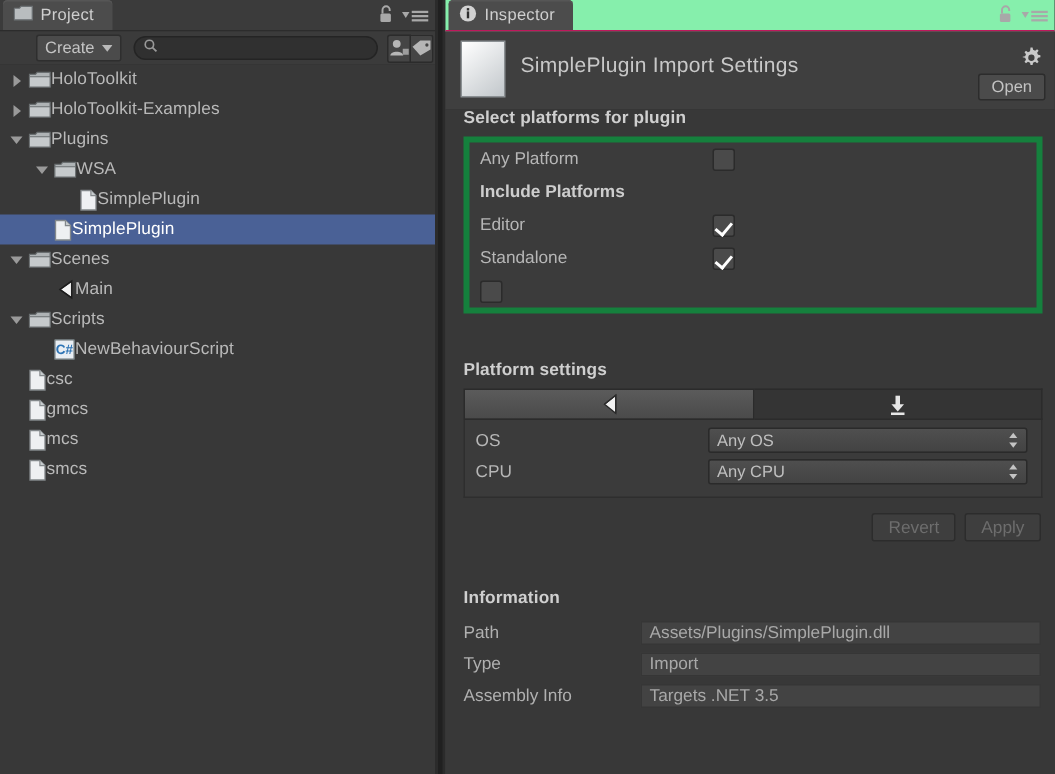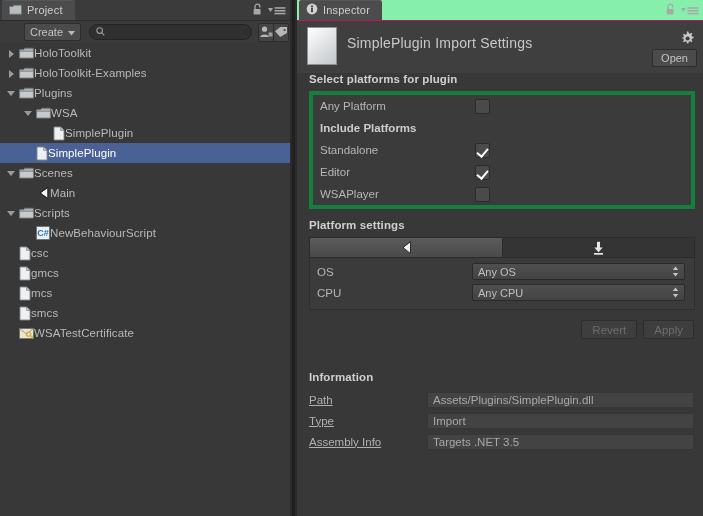--- a/index.html
+++ b/index.html
@@ -90,21 +90,21 @@
      border:1px solid #2a2a2a;border-radius:2px;display:flex;align-items:center;
      padding:0 5px;color:#bfbfbf;font-size:11px;position:relative;}
   .dropdown .updown{position:absolute;right:5px;top:2px;width:7px;height:11px;}
 
   .btn-row{display:flex;justify-content:flex-end;gap:6px;margin:10px 9px 0 0;}
   .flatbtn{height:17px;padding:0 10px;background:#3e3e3e;border:1px solid #2c2c2c;border-radius:2px;
       display:flex;align-items:center;color:#6d6d6d;font-size:11.5px;text-align:center;}
 
   .info-rows{margin-left:12px;}
   .info-row{height:21px;display:flex;align-items:center;}
-  .info-label{font-size:11.5px;color:#b0b0b0;width:118px;text-decoration:underline;}
+  .info-label{font-size:11.5px;color:#b0b0b0;width:118px;}
   .info-value{flex:1;margin-right:9px;height:16px;background:#434343;border:1px solid #363636;
      display:flex;align-items:center;padding:0 5px;color:#a8a8a8;font-size:11.5px;box-sizing:border-box;}
 </style>
 </head>
 <body>
 
 <div class="root">
 
   <div class="project-panel">
 
@@ -312,33 +312,20 @@
         <div class="row">
           <span style="display: inline-block; flex: 0 0 auto; width: 6px;"></span>
           <span class="arrow none"></span>
           <span style="display: flex; align-items: center; margin-left: 2px;">
             <svg width="12" height="15" viewBox="0 0 12 15">
               <path d="M1 1 L7.6 1 L11 4.4 L11 14 L1 14 Z" fill="#eef0f2" stroke="#83888b" stroke-width="0.9"></path>
               <path d="M7.6 1 L7.6 4.4 L11 4.4" fill="#c7ccce" stroke="#83888b" stroke-width="0.8"></path>
             </svg>
           </span>
           <span class="rowlabel">smcs</span>
-        </div>
-        <div class="row">
-          <span style="display: inline-block; flex: 0 0 auto; width: 6px;"></span>
-          <span class="arrow none"></span>
-          <span style="display: flex; align-items: center; margin-left: 2px;">
-            <svg width="15" height="13" viewBox="0 0 15 13">
-              <rect x="0.6" y="1.6" width="13.8" height="10" fill="#e9e4d4" stroke="#767060" stroke-width="0.8"></rect>
-              <path d="M0.6 1.6 L7.5 7 L14.4 1.6" fill="none" stroke="#9e9885" stroke-width="0.9"></path>
-              <circle cx="9.6" cy="7.2" r="2.1" fill="none" stroke="#d8b13a" stroke-width="1.3"></circle>
-              <path d="M11.2 8.4 L14 11.2 M12.6 9.8 L13.6 8.8" stroke="#d8b13a" stroke-width="1.3" fill="none"></path>
-            </svg>
-          </span>
-          <span class="rowlabel">WSATestCertificate</span>
         </div>
       </div>
   </div>
 
   <div class="divider">
       <div class="inner"></div>
     </div>
 
   <div class="inspector">
 
@@ -390,34 +377,33 @@
       <div class="section-title">Select platforms for plugin</div>
       <div class="group-box">
         <div class="prop-row">
           <span class="prop-label">Any Platform</span>
           <span class="chk"></span>
         </div>
         <div class="prop-row">
           <span class="prop-label bold">Include Platforms</span>
         </div>
         <div class="prop-row">
+          <span class="prop-label">Editor</span>
+          <span class="chk on"></span>
+        </div>
+        <div class="prop-row">
           <span class="prop-label">Standalone</span>
           <span class="chk on"></span>
         </div>
         <div class="prop-row">
-          <span class="prop-label">Editor</span>
-          <span class="chk on"></span>
-        </div>
-        <div class="prop-row">
-          <span class="prop-label">WSAPlayer</span>
           <span class="chk"></span>
         </div>
       </div>
 
-      <div class="section-title" style="margin-top:10px;">Platform settings</div>
+      <div class="section-title" style="margin-top:32px;">Platform settings</div>
       <div class="tabs-platform">
         <div class="ptab active">
           <svg width="15" height="15" viewBox="0 0 15 15">
             <path d="M12.5 1.5 L5 7.5 L12.5 13.5 Z" fill="#f2f2f2" stroke="#2b2b2b" stroke-width="0.9"></path>
             <path d="M5 7.5 L12.5 1.5 L12.5 13.5" fill="none" stroke="#2b2b2b" stroke-width="0.8"></path>
           </svg>
         </div>
         <div class="ptab inactive">
           <svg width="13" height="14" viewBox="0 0 13 14">
             <rect x="5" y="0.8" width="3" height="6.5" fill="#e6e6e6"></rect>

